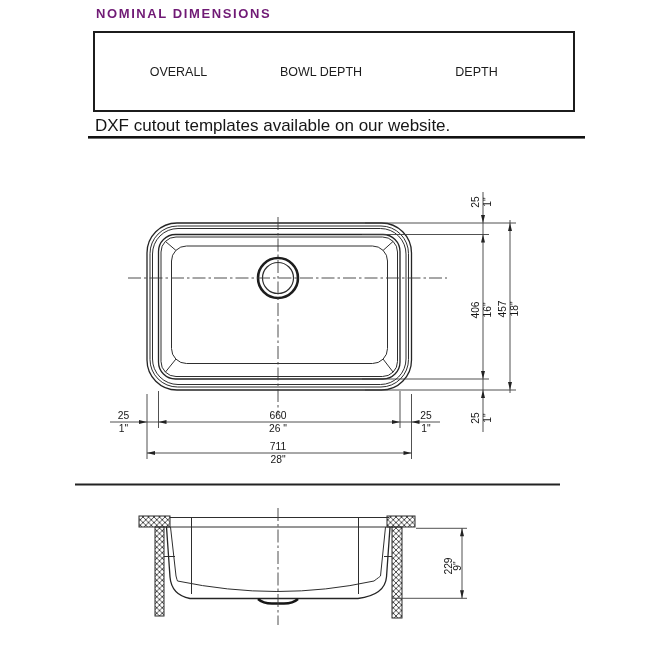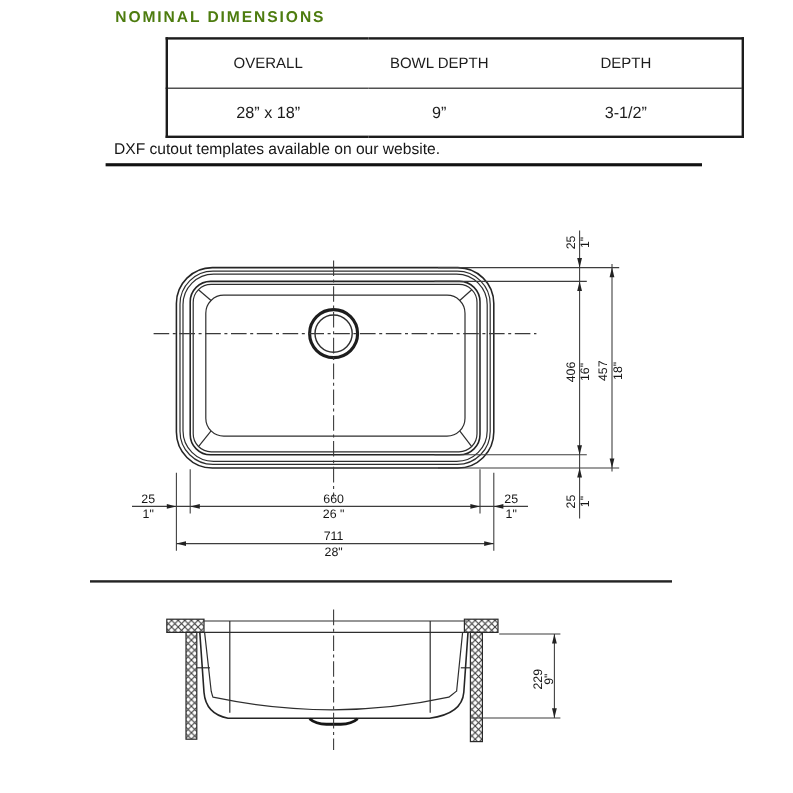--- a/index.html
+++ b/index.html
@@ -2,34 +2,34 @@
 <html><head>
 <meta charset="utf-8">
 <style>
   html,body{margin:0;padding:0;}
   body{
     width:661px;height:661px;position:relative;background:#ffffff;
     font-family:"Liberation Sans", sans-serif;color:#1b1b1b;overflow:hidden;
   }
   .title{
     position:absolute;left:96px;top:6px;font-size:13px;font-weight:700;
-    letter-spacing:1.6px;color:#4d7c0f;white-space:nowrap;
+    letter-spacing:1.6px;color:#701a75;white-space:nowrap;
   }
   .spec-table{
     position:absolute;left:93px;top:31px;width:478px;height:81px;
-    border:2px solid #1c1c1c;border-collapse:collapse;table-layout:fixed;margin-left:45px;
+    border:2px solid #1c1c1c;border-collapse:collapse;table-layout:fixed;
   }
   .spec-table td{
     text-align:center;vertical-align:middle;padding:0;color:#1c1c1c;
   }
   .spec-table tr.hdr td{font-size:12.5px;height:40px;border-bottom:1.5px solid #262626;}
   .spec-table tr.val td{font-size:13.5px;height:39px;}
   .c1{width:167px}.c2{width:118px}.c3{width:193px}
   .note{
-    position:absolute;left:95px;top:116px;font-size:13px;color:#161616;white-space:nowrap;
+    position:absolute;left:95px;top:116px;font-size:17px;color:#161616;white-space:nowrap;
   }
   svg{position:absolute;left:0;top:130px;}
   .ln{stroke:#2e2e2e;stroke-width:1;fill:none;}
   .ln-heavy{stroke:#252525;stroke-width:1.3;fill:none;}
   .dim{stroke:#3d3d3d;stroke-width:0.9;fill:none;}
   .cl{stroke:#3a3a3a;stroke-width:0.9;fill:none;stroke-dasharray:13 3 2.5 3;}
   .arr{fill:#222;stroke:none;}
   .dtxt{font-family:"Liberation Sans",sans-serif;font-size:10.3px;fill:#161616;}
   .mid{text-anchor:middle;}
 </style>
@@ -37,25 +37,20 @@
 <body>
 
 <div class="title">NOMINAL DIMENSIONS</div>
 
 <table class="spec-table">
   <tbody>
       <tr class="hdr">
     <td class="c1">OVERALL</td>
     <td class="c2">BOWL DEPTH</td>
     <td class="c3">DEPTH</td>
-  </tr>
-  <tr class="val">
-    <td>28” x 18”</td>
-    <td>9”</td>
-    <td>3-1/2”</td>
   </tr>
 </tbody>
   </table>
 
 <div class="note">DXF cutout templates available on our website.</div>
 
 <svg width="661" height="531" viewBox="0 130 661 531">
   <defs>
     <pattern id="xhatch" width="5.5" height="5.5" patternUnits="userSpaceOnUse">
       <path d="M0,0 L5.5,5.5 M5.5,0 L0,5.5" stroke="#3c3c3c" stroke-width="0.9"></path>

